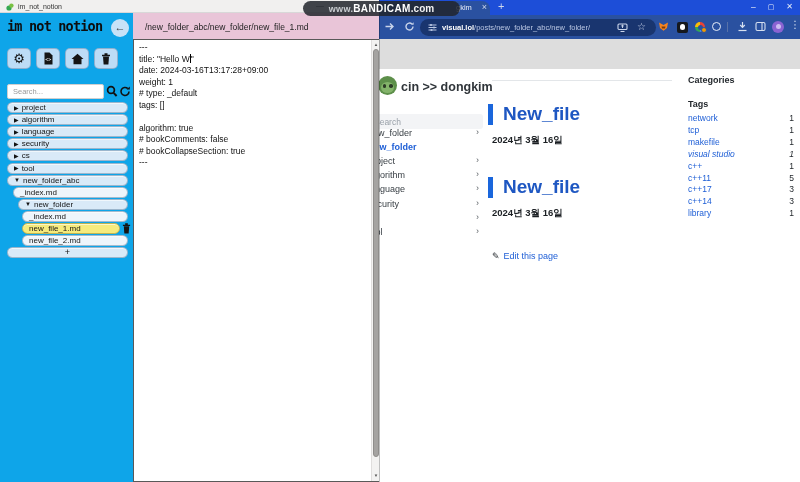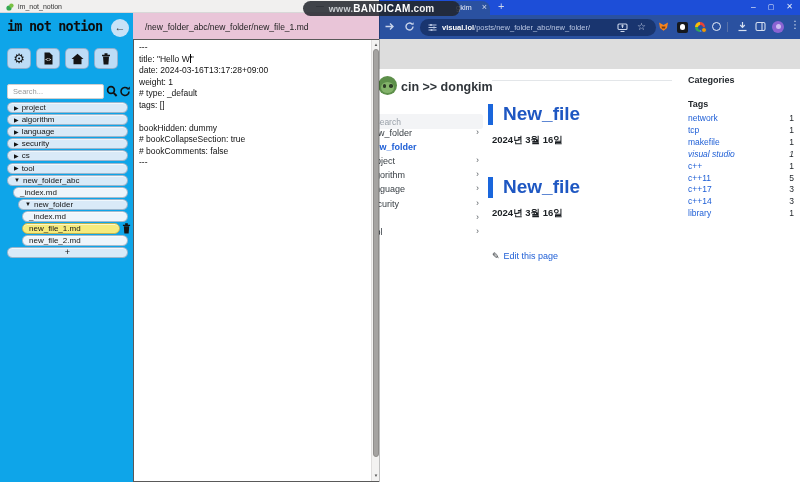--- a/index.html
+++ b/index.html
@@ -397,23 +397,23 @@
       </div>
       <div class="editor-body">
         <div class="ed-lines" id="ed-lines">
             <div class="ed-line">---</div>
             <div class="ed-line"><span>title: "Hello W</span><span class="caret"></span><span>"</span></div>
             <div class="ed-line">date: 2024-03-16T13:17:28+09:00</div>
             <div class="ed-line">weight: 1</div>
             <div class="ed-line"># type: _default</div>
             <div class="ed-line">tags: []</div>
             <div class="ed-line">&nbsp;</div>
-            <div class="ed-line">bookHidden: dummy</div>
+            <div class="ed-line">algorithm: true</div>
+            <div class="ed-line"># bookComments: false</div>
             <div class="ed-line"># bookCollapseSection: true</div>
-            <div class="ed-line"># bookComments: false</div>
             <div class="ed-line">---</div>
             <div class="ed-line">&nbsp;</div>
           </div>
         <div class="scrollbar">
           <div class="sb-up">▲</div>
           <div class="sb-thumb"></div>
           <div class="sb-down">▼</div>
         </div>
       </div>
     </div>

